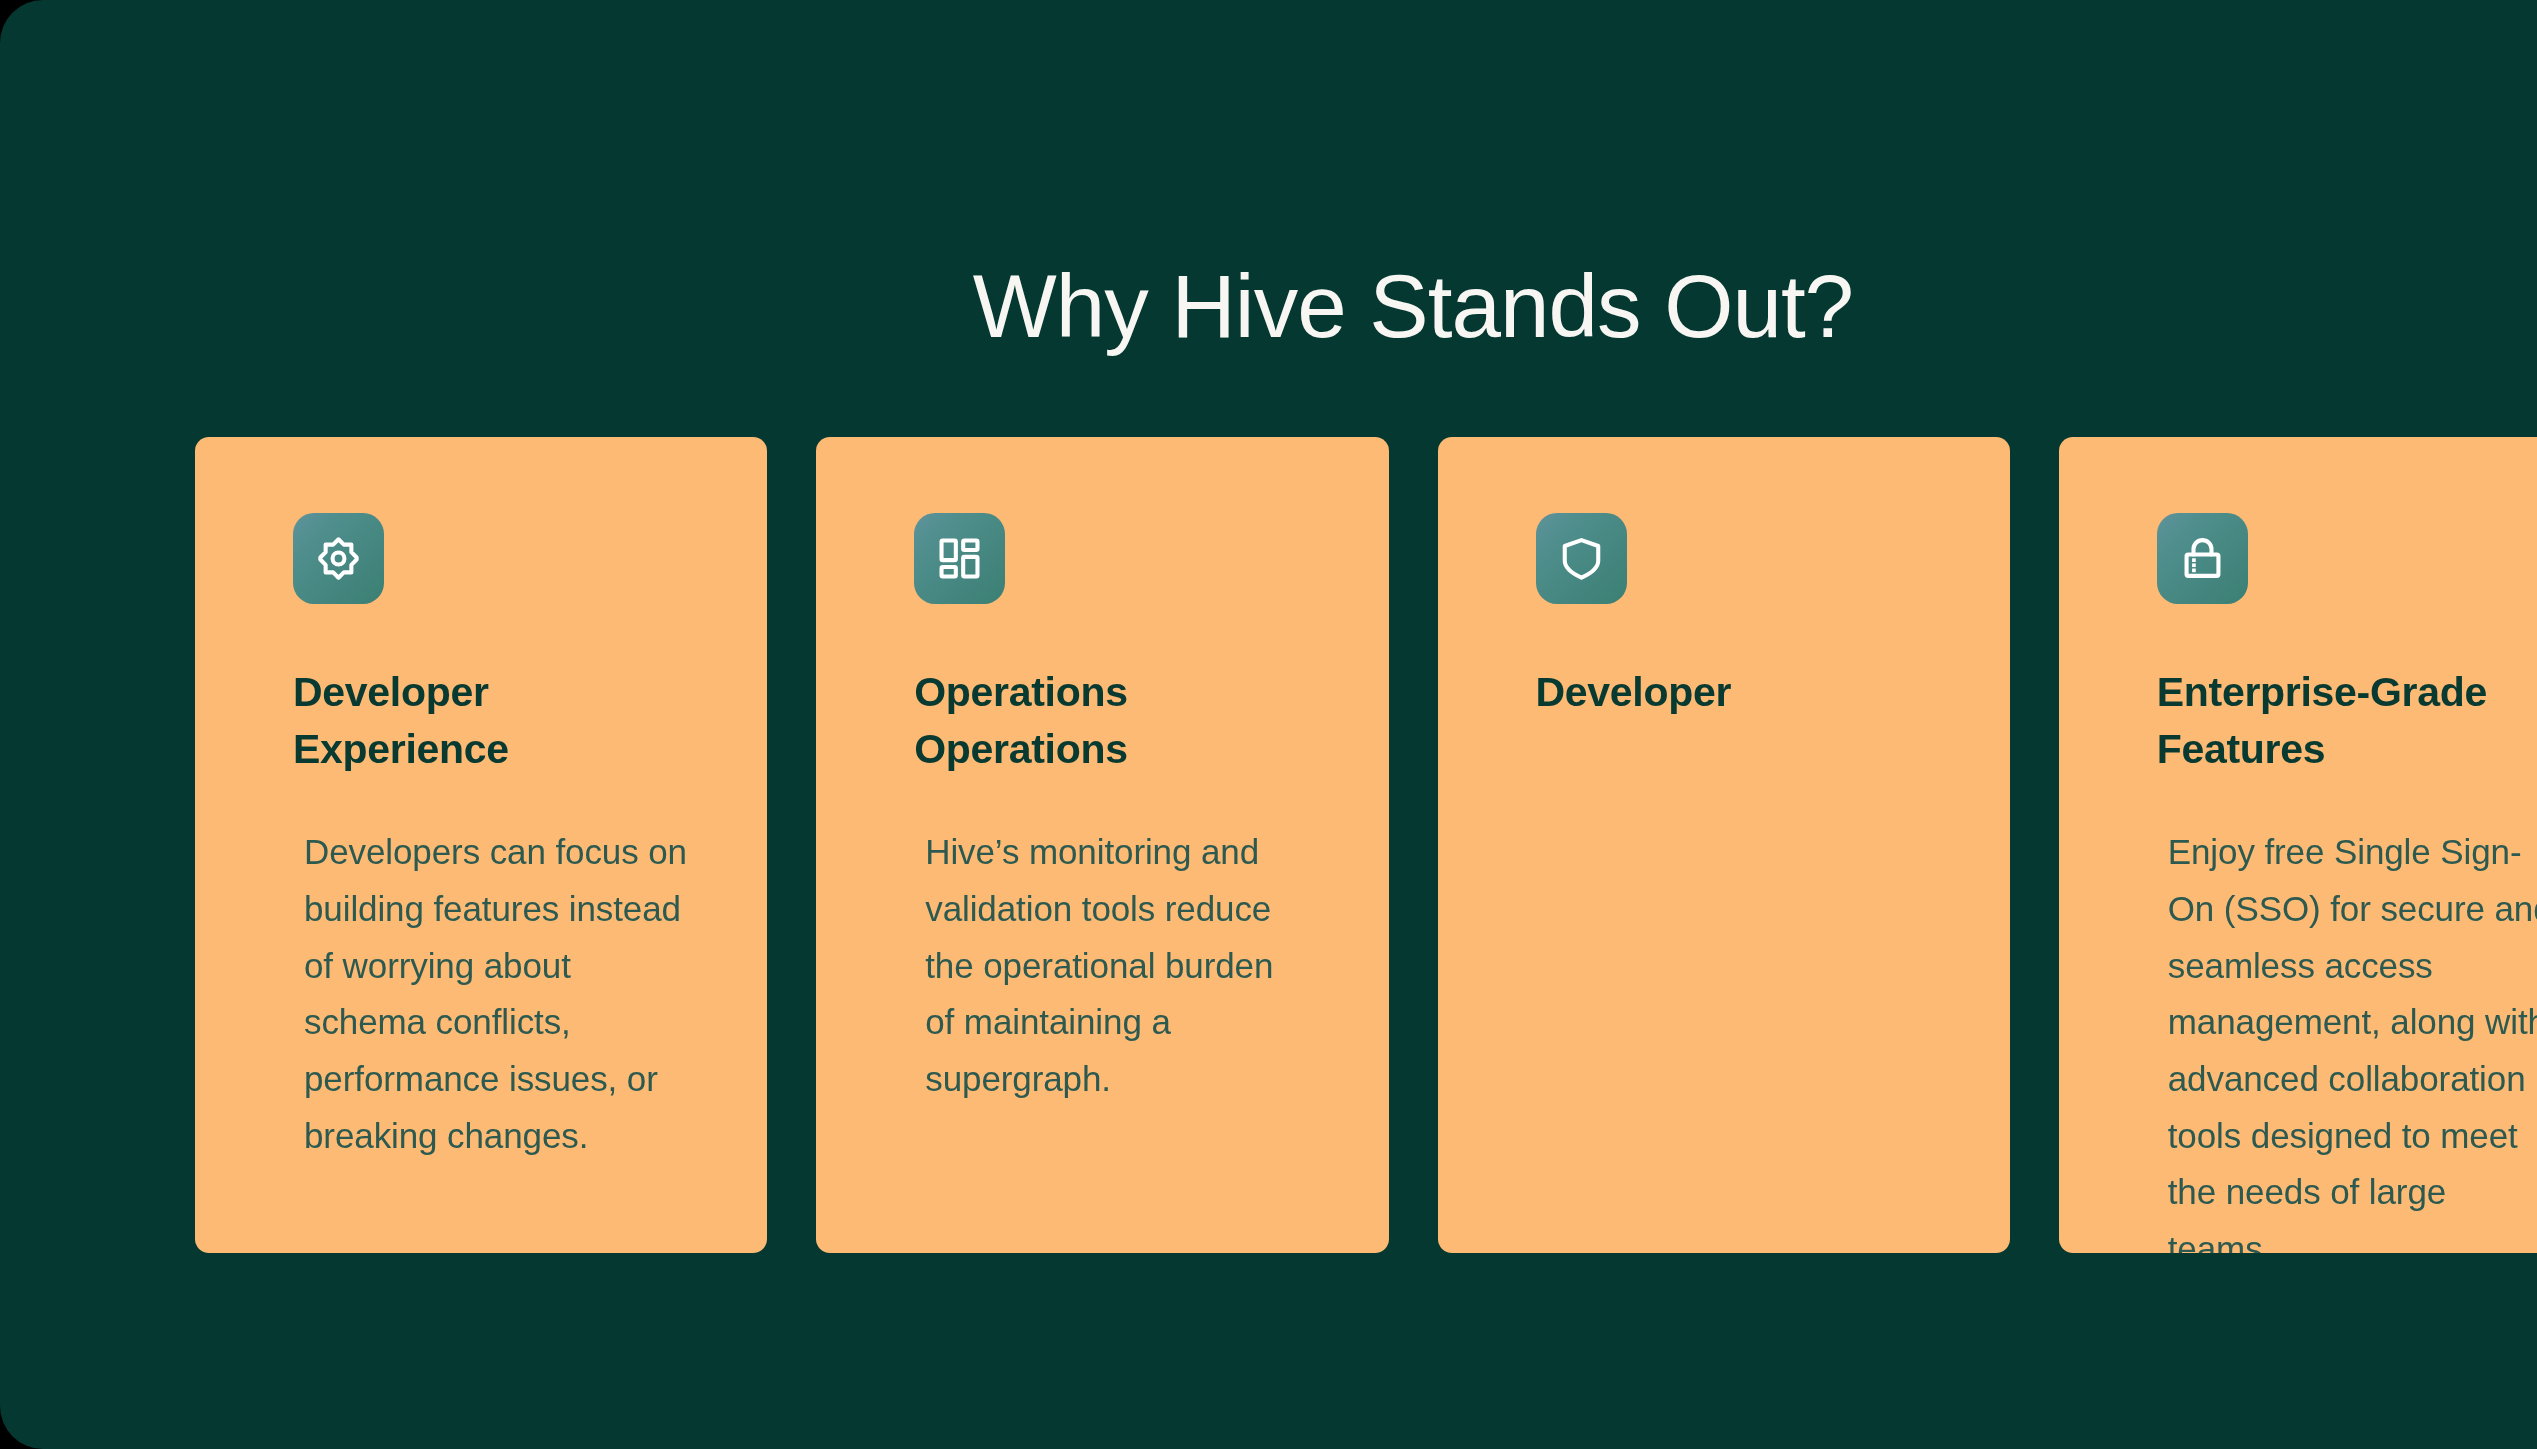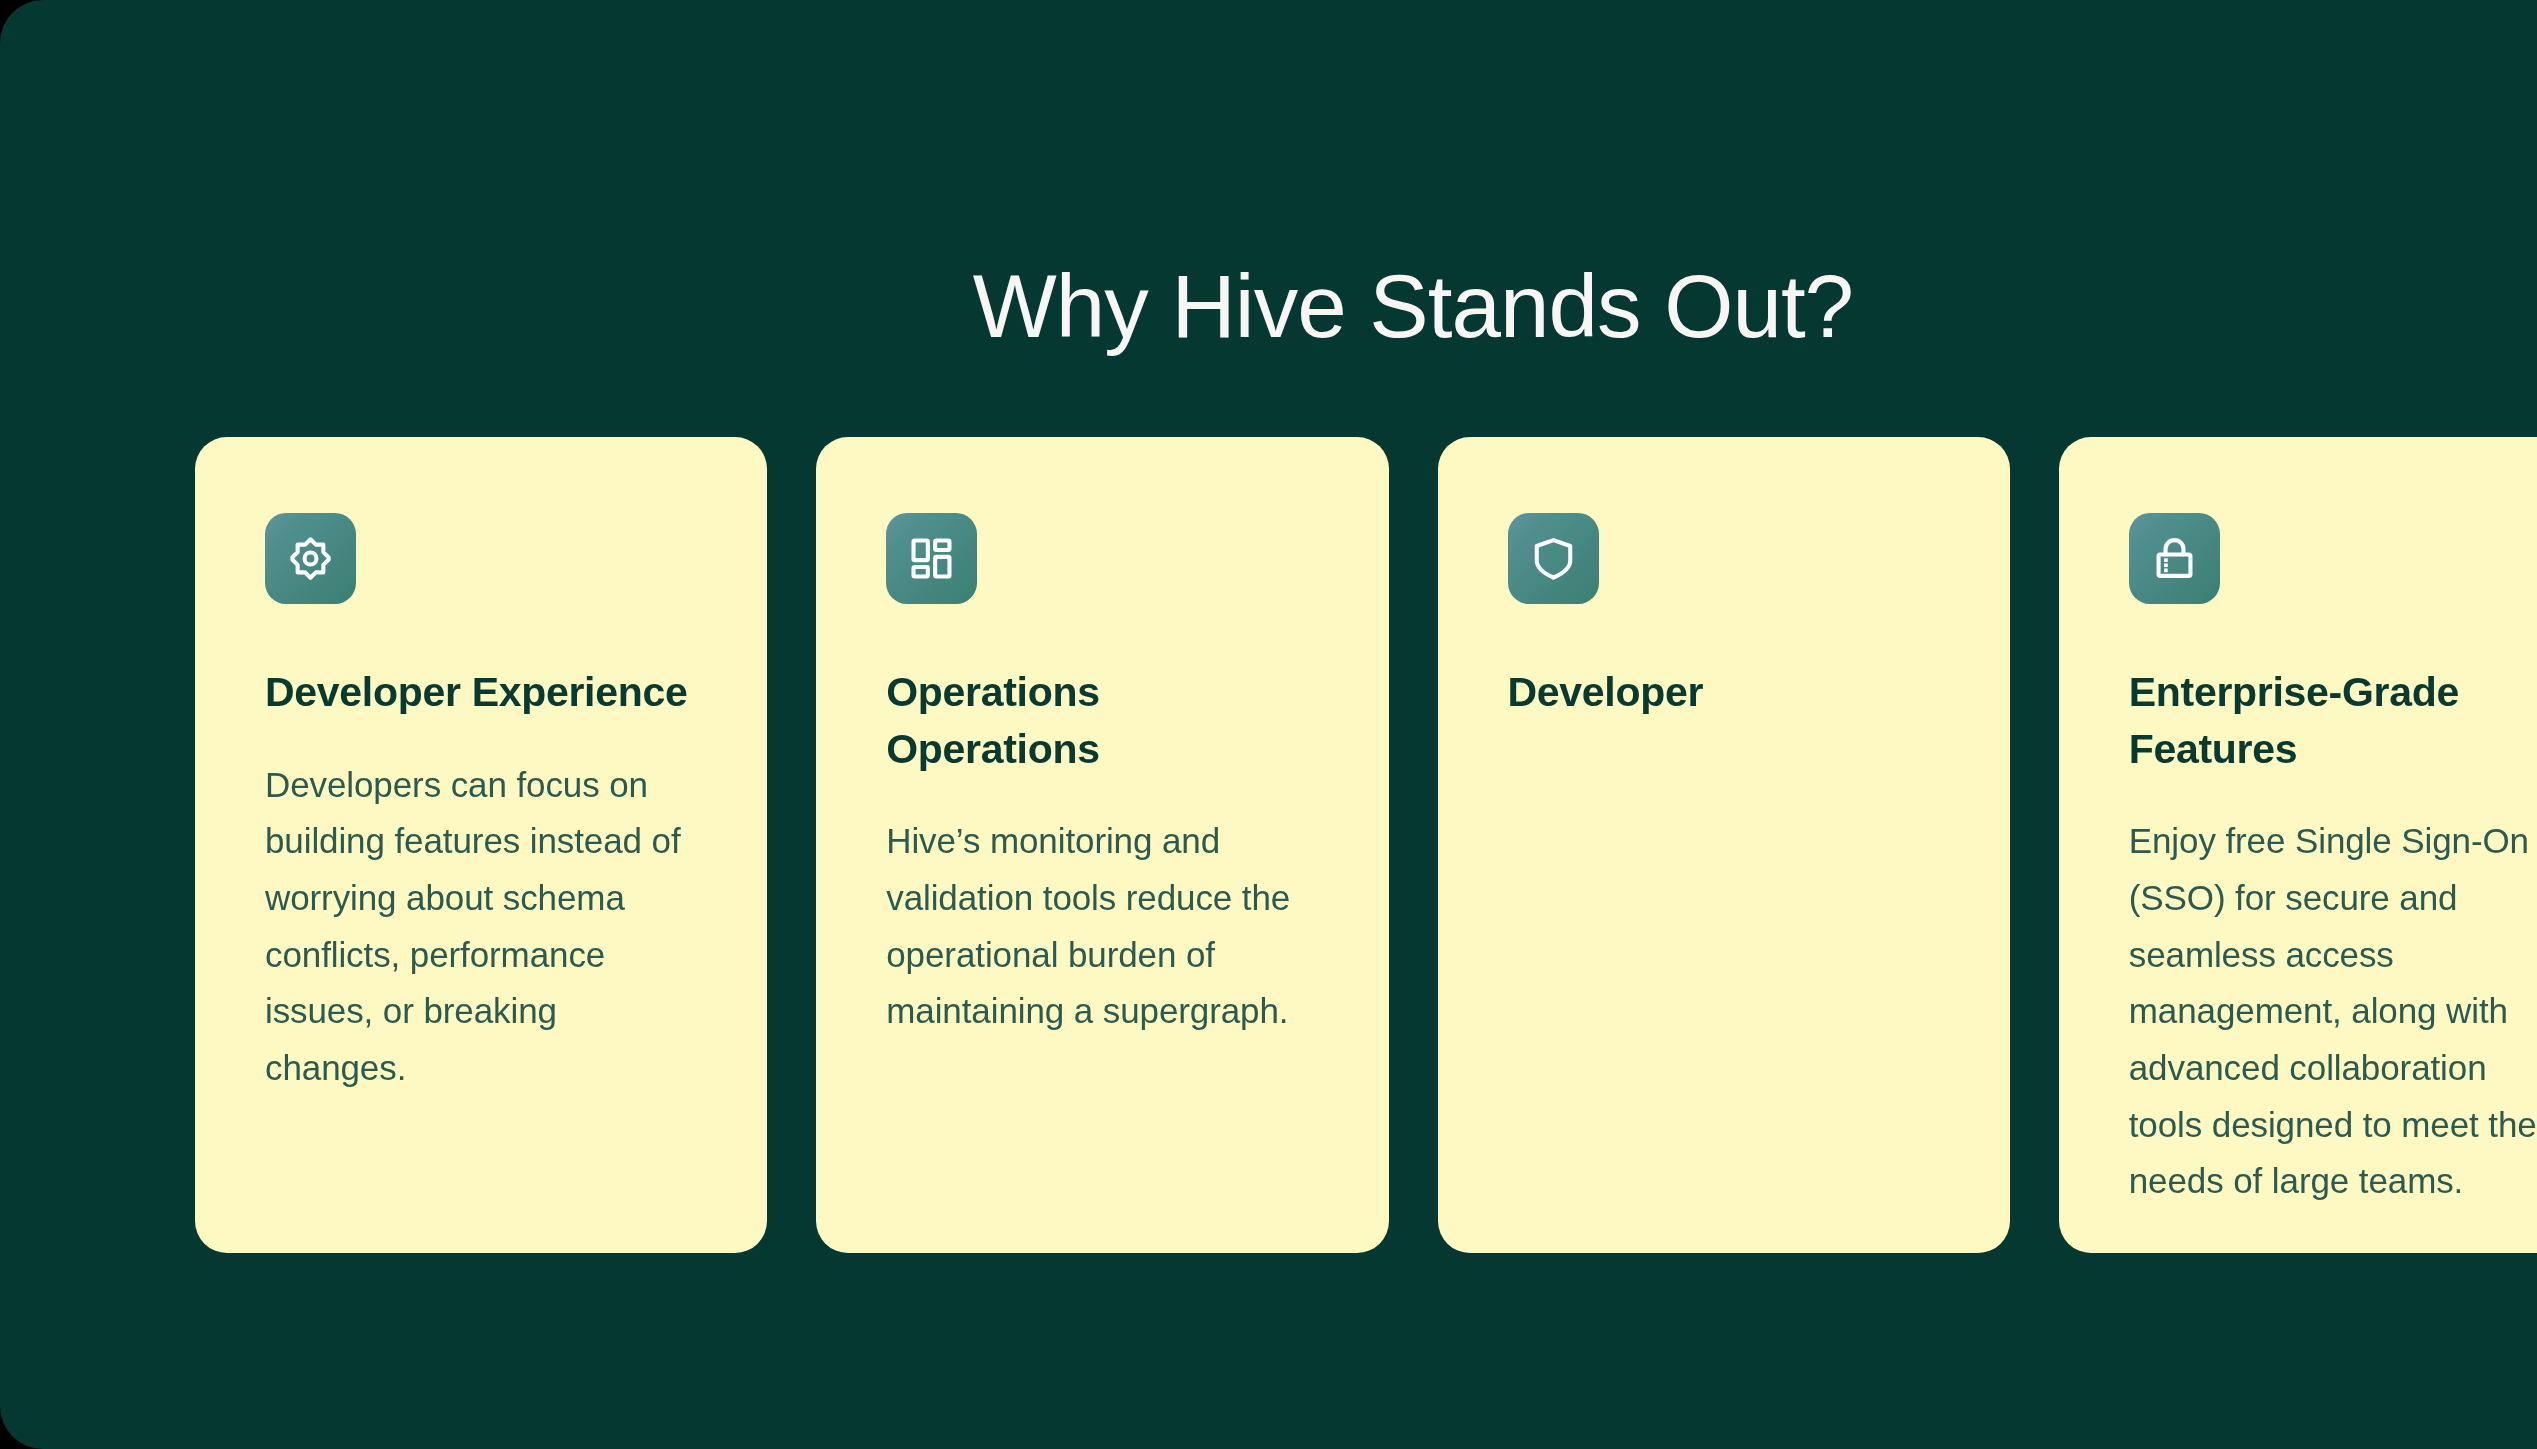--- a/index.html
+++ b/index.html
@@ -46,24 +46,24 @@
     top: 437px;
     width: 2436px;
     height: 816px;
     display: flex;
     flex-direction: row;
     gap: 49px;
   }
 
   .card {
     flex: 1 1 0;
-    background: #fef9c3;
-    border-radius: 32px;
+    background: #fdba74;
+    border-radius: 14px;
     box-sizing: border-box;
-    padding: 76px 66px 0 70px;
+    padding: 76px 66px 0 98px;
     display: flex;
     flex-direction: column;
     align-items: flex-start;
     overflow: hidden;
   }
 
   .icon-tile {
     width: 91px;
     height: 91px;
     border-radius: 21px;
@@ -90,21 +90,21 @@
     margin: 0 0 36px 0;
     max-width: 100%;
   }
 
   .card-body {
     color: #2c5a50;
     font-size: 35px;
     font-weight: 400;
     line-height: 1.62;
     letter-spacing: -0.1px;
-    margin: 0;
+    margin: 11px;
     max-width: 100%;
   }
 </style>
 </head>
 <body>
 
 <div class="frame">
 
   <h1 class="section-title">Why Hive Stands Out?</h1>
 

